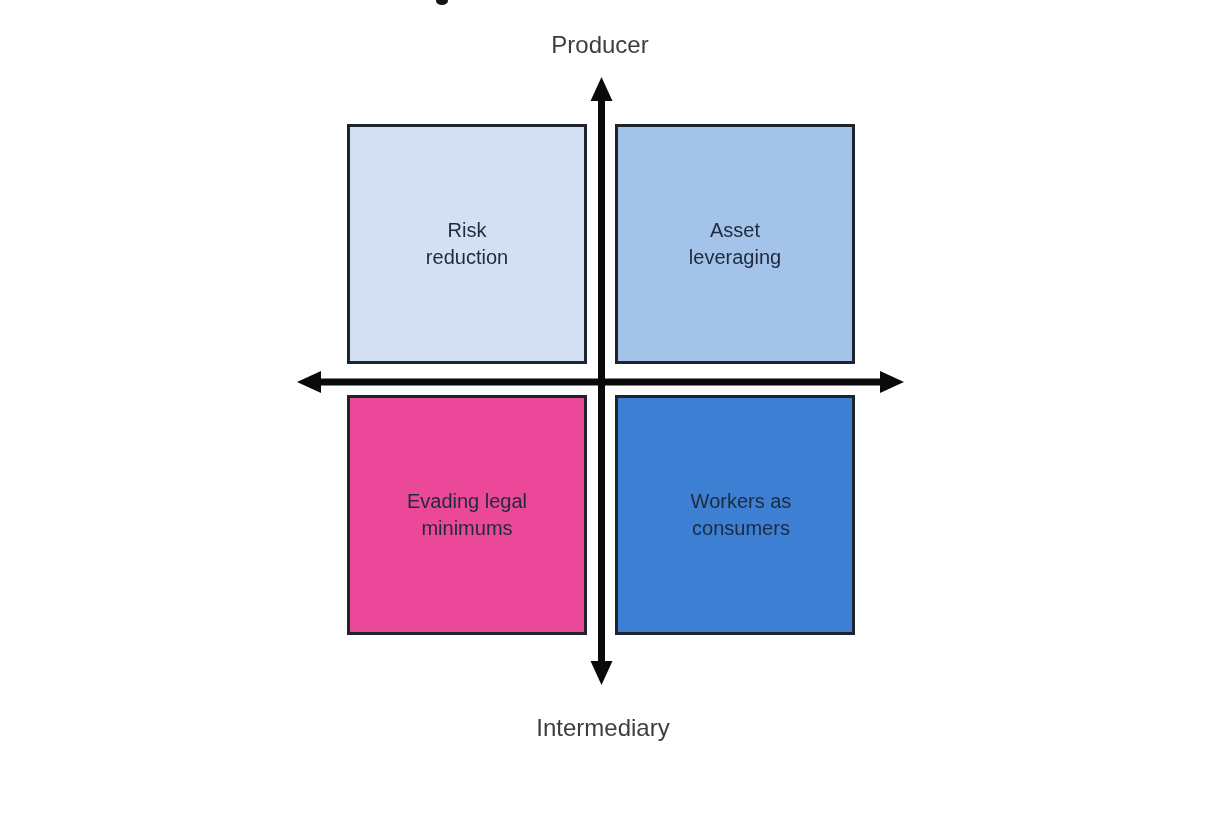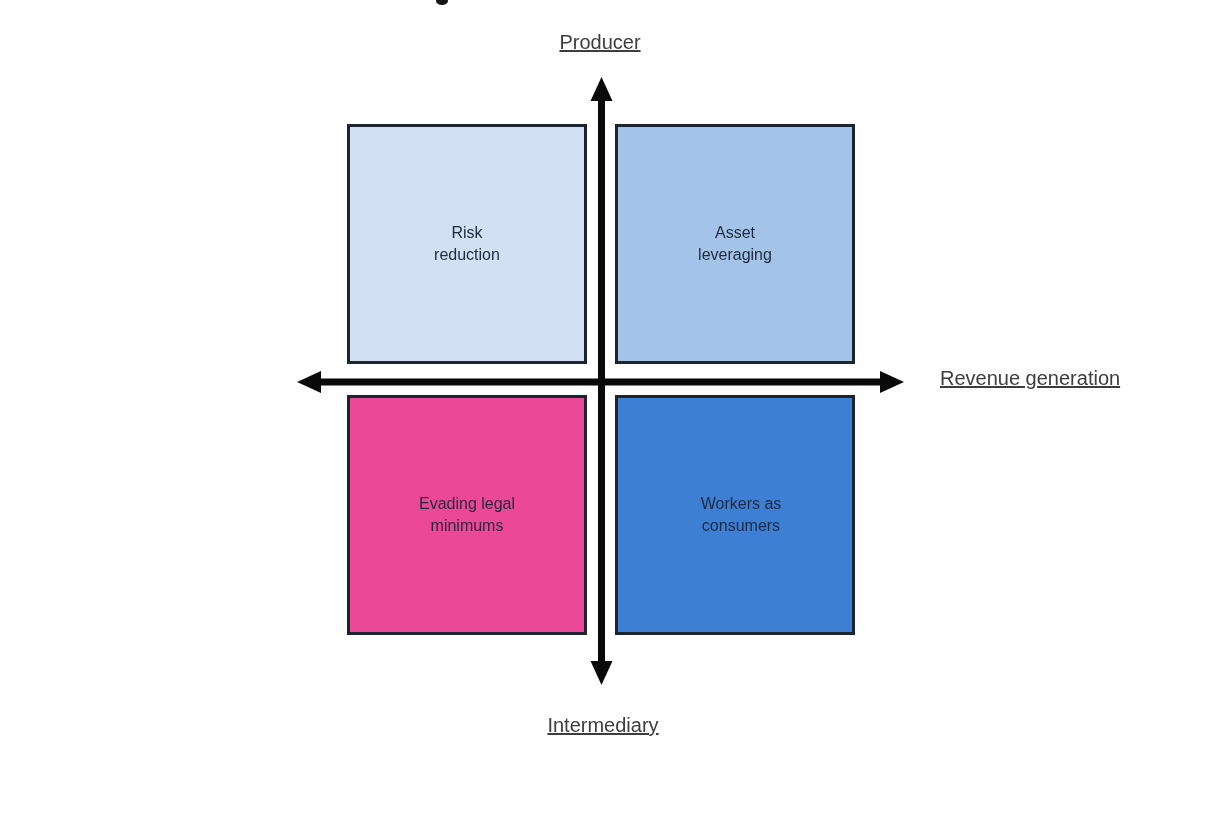--- a/index.html
+++ b/index.html
@@ -26,33 +26,32 @@
   .quadrant {
     position: absolute;
     width: 240px;
     height: 240px;
     border: 3px solid #1e242e;
     box-sizing: border-box;
     display: flex;
     align-items: center;
     justify-content: center;
     text-align: center;
-    font-size: 16px;
+    font-size: 20px;
     line-height: 1.36;
     white-space: pre-line;
   }
   .q-tl { left: 347px; top: 124px; }
   .q-tr { left: 615px; top: 124px; }
   .q-bl { left: 347px; top: 395px; }
   .q-br { left: 615px; top: 395px; }
   .axis-label {
     position: absolute;
-    font-size: 20px;
+    font-size: 24px;
     white-space: nowrap;
-    text-decoration: underline;
   }
   .lbl-top    { left: 600px; top: 31px;  transform: translateX(-50%); }
   .lbl-bottom { left: 603px; top: 702px; transform: translateX(-50%); }
   .lbl-left   { left: 40px;  top: 364px; width: 222px; text-align: right; }
   .lbl-right  { left: 940px; top: 367px; }
   .title-fragment {
     position: absolute;
     left: 436px;
     top: -3px;
     width: 12px;
@@ -89,15 +88,14 @@
 minimums</div>
 
   <div class="quadrant q-br" style="background-color: rgb(61, 127, 210); color: rgb(30, 42, 62); padding-left: 12px;">Workers as
 consumers</div>
 
   <div class="axis-label lbl-top" style="color: rgb(61, 61, 61);">Producer</div>
 
   <div class="axis-label lbl-bottom" style="color: rgb(61, 61, 61); margin-top: 12px;">Intermediary</div>
 
 
-  <div class="axis-label lbl-right" style="color: rgb(61, 61, 61);">Revenue generation</div>
 
 </div>
 
 </body></html>

